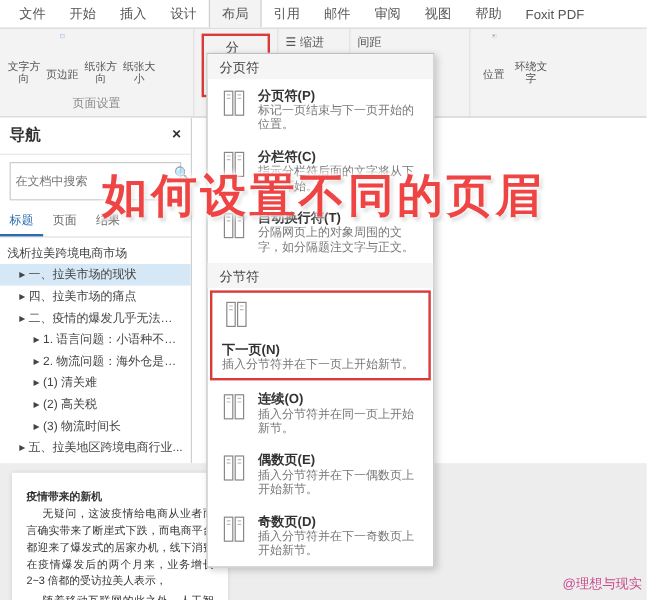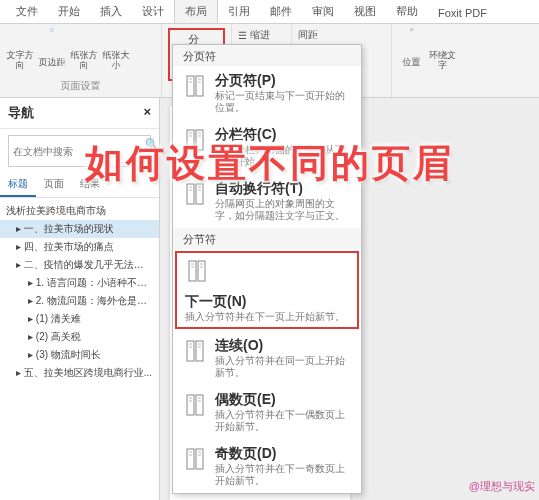--- a/index.html
+++ b/index.html
@@ -9,39 +9,39 @@
 .tab.active { background:#f3f3f3; border:1px solid #d0d0d0; border-bottom:none; }
 .ribbon { height:74px; background:#f3f3f3; border-bottom:1px solid #d0d0d0; display:flex; }
 .rgrp { border-right:1px solid #e0e0e0; padding:4px 6px; display:flex; flex-direction:column; justify-content:space-between; }
 .rgrp-icons { display:flex; gap:4px; }
 .ricon { width:28px; height:40px; display:flex; flex-direction:column; align-items:center; justify-content:center; color:#555; font-size:9px; text-align:center; line-height:1.1;gap:24px; }
 .ricon svg { width:20px; height:20px; margin-bottom:2px; }
 .rgrp-label { font-size:10px; color:#888; text-align:center; }
 .breaks-btn { border:2px solid #d93a3a; display:inline-flex; align-items:center; padding:2px 6px; gap:4px; font-size:11px; color:#444; }
 .mini { display:flex; flex-direction:column; gap:2px; font-size:10px; color:#555; }
 .mini span { display:flex; align-items:center; gap:3px; }
-.body { display:flex; height:calc(100% - 98px); }
+.body { display:flex; height:calc(100% - 98px);flex-direction:column; }
 .nav { width:160px; border-right:1px solid #d0d0d0; background:#fff; display:flex; flex-direction:column; }
 .nav h3 { padding:6px 8px; font-size:13px; font-weight:600; border-bottom:1px solid #e8e8e8; display:flex; justify-content:space-between; }
 .search { margin:6px 8px; display:flex; align-items:center; border:1px solid #ccc; padding:2px 4px; }
 .search input { border:none; outline:none; flex:1; font-size:10px; }
 .nav-tabs { display:flex; border-bottom:1px solid #e0e0e0; font-size:10px; }
 .nav-tabs span { padding:4px 8px; color:#666; }
 .nav-tabs span.active { border-bottom:2px solid #2b6cb0; color:#2b6cb0; }
 .outline { padding:4px 0; overflow:hidden; font-size:10px; }
 .outline div { padding:2px 6px; white-space:nowrap; overflow:hidden; text-overflow:ellipsis; color:#444; }
 .outline .sel { background:#d6e8f5; }
 .outline .l1 { padding-left:16px; }
 .outline .l2 { padding-left:28px; }
 .dropdown { position:absolute; left:172px; top:44px; width:190px; background:#fff; border:1px solid #c0c0c0; box-shadow:2px 2px 6px rgba(0,0,0,.2); z-index:5; }
 .dd-sec { padding:4px 10px 2px; font-size:11px; color:#444; background:#f5f5f5; }
 .dd-item { display:flex; padding:6px 10px; gap:8px; }
 .dd-item.hl { border:2px solid #d93a3a; margin:2px; padding:4px 8px;flex-direction:column; }
 .dd-ico { width:24px; height:28px; flex-shrink:0; display:flex; align-items:center; justify-content:center; }
-.dd-txt b { font-size:14px; display:block; }
+.dd-txt b { font-size:11px; display:block; }
 .dd-txt span { font-size:10px; color:#777; line-height:1.2; display:block; }
 .doc { flex:1; background:#ededed; padding:8px 0 0 10px; overflow:hidden; }
 .page { background:#fff; width:180px; height:480px; padding:14px 12px; font-size:9px; line-height:1.55; color:#333; text-align:justify; box-shadow:0 0 4px rgba(0,0,0,.15);}
 .page p { text-indent:1.5em; margin-bottom:2px;}
 .page b { font-weight:700; }
 .overlay { position:absolute; left:0; right:0; top:138px; text-align:center; font-size:38px; font-weight:700; color:#ef4444; text-shadow:0 0 6px #fff,0 0 6px #fff,0 0 6px #fff,2px 2px 3px rgba(0,0,0,.25); letter-spacing:3px; z-index:10; pointer-events:none; }
 .watermark { position:absolute; right:4px; bottom:6px; font-size:11px; color:#c94b8f; z-index:20;}
 </style>
 </head>
 <body>

